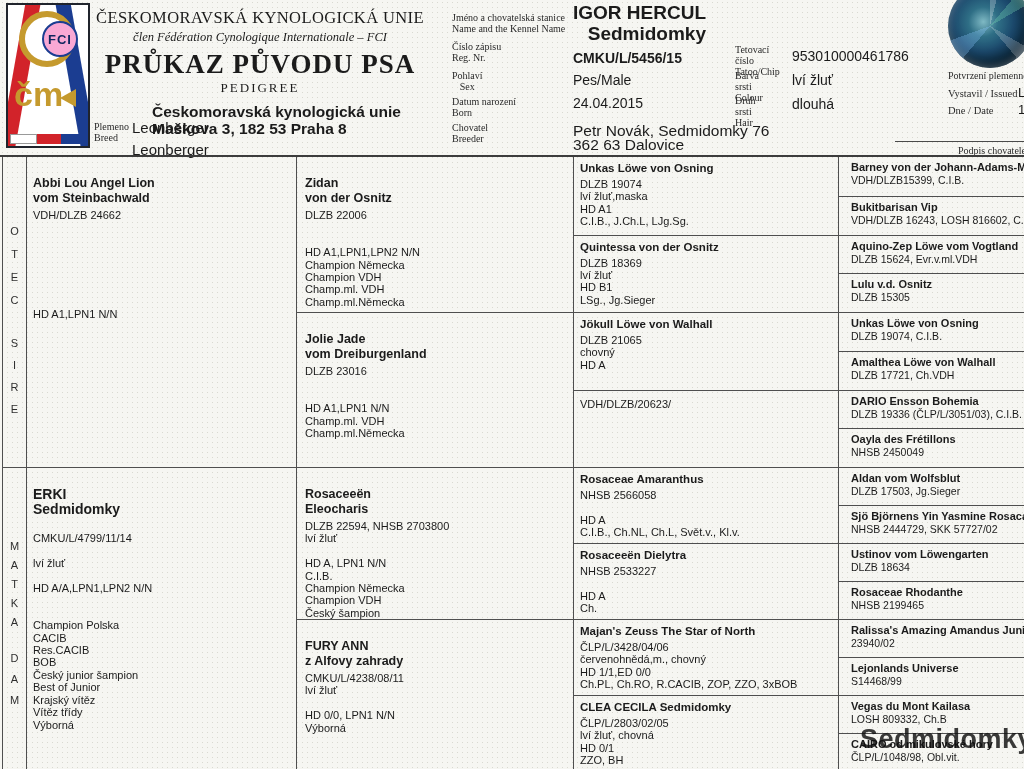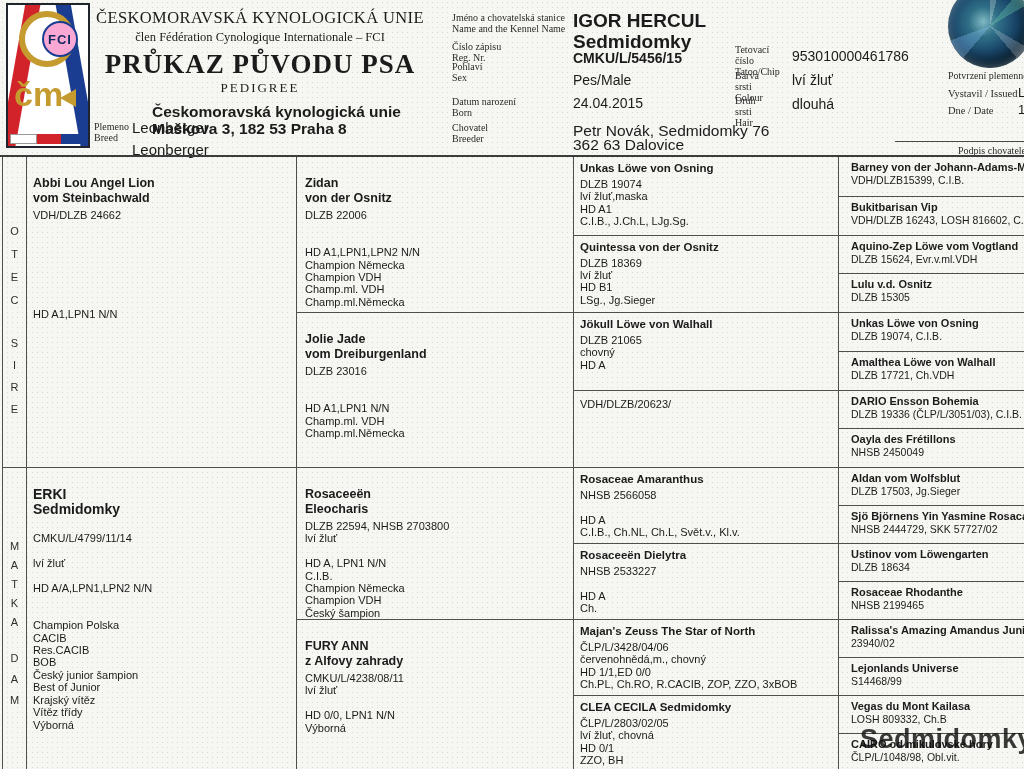--- a/index.html
+++ b/index.html
@@ -22,21 +22,21 @@
     display:flex;align-items:center;justify-content:center;font-weight:bold;font-size:13px;color:#10265e;letter-spacing:1px;}
   .cmku-text{position:absolute;left:6px;top:72px;font-weight:bold;font-size:34px;line-height:34px;color:#c59a2e;font-family:"Liberation Sans",sans-serif;}
   .cmku-arrow{position:absolute;left:52px;top:84px;width:0;height:0;border-top:9px solid transparent;border-bottom:9px solid transparent;border-right:16px solid #c59a2e;}
   .logo-bar{position:absolute;left:2px;bottom:2px;height:10px;width:76px;display:flex;}
   .logo-bar .w{flex:1;background:#fff;border:1px solid #999;box-sizing:border-box;}
   .logo-bar .r{flex:1;background:#d2232a;}
   .logo-bar .b{flex:1;background:#1b3d91;}
 
   .center-block{left:95px;top:8px;width:330px;text-align:center;font-family:"Liberation Serif",serif;}
   .union-name{font-size:16.5px;letter-spacing:0.4px;white-space:nowrap;}
-  .union-member{font-size:12.5px;margin-top:2px;}
+  .union-member{font-size:12.5px;margin-top:2px;font-style:italic;}
   .doc-title{font-size:27px;font-weight:bold;letter-spacing:1px;margin-top:4px;white-space:nowrap;}
   .doc-subtitle{font-size:13px;letter-spacing:2px;margin-top:0px;}
   .org-lines{margin-top:7px;margin-left:57px;text-align:left;font-family:"Liberation Sans",sans-serif;font-weight:bold;font-size:15.5px;line-height:17px;white-space:pre-line;}
   .breed-row{left:94px;top:117px;display:flex;}
   .lbl{font-family:"Liberation Serif",serif;font-size:10px;line-height:11px;color:#2a2a2a;}
   .breed-labels{width:38px;padding-top:4px;}
   .breed-values{font-size:15px;line-height:22px;white-space:pre-line;}
 
   .mid-labels{left:452px;top:0;width:118px;}
   .mid-values{left:573px;top:0;width:230px;}
@@ -111,30 +111,30 @@
 Breed</div>
   <div class="breed-values">Leonberger
 Leonberger</div>
 </div>
 
 <div class="abs mid-labels">
   <div class="abs lbl" style="top:12px;white-space:pre-line;">Jméno a chovatelská stanice
 Name and the Kennel Name</div>
   <div class="abs lbl" style="top:41px;white-space:pre-line;">Číslo zápisu
 Reg. Nr.</div>
-  <div class="abs lbl" style="top:61px;white-space:pre-line;">Pohlaví
+  <div class="abs lbl" style="top:70px;white-space:pre-line;text-align:center;">Pohlaví
 Sex</div>
   <div class="abs lbl" style="top:96px;white-space:pre-line;">Datum narození
 Born</div>
   <div class="abs lbl" style="top:122px;white-space:pre-line;">Chovatel
 Breeder</div>
 </div>
 
 <div class="abs mid-values">
-  <div class="abs big-name" style="top:10px;">IGOR HERCUL
+  <div class="abs big-name" style="top:2px;text-align:right;">IGOR HERCUL
 Sedmidomky</div>
   <div class="abs val" style="top:50px;font-weight:bold;">CMKU/L/5456/15</div>
   <div class="abs val" style="top:72px;">Pes/Male</div>
   <div class="abs val" style="top:95px;">24.04.2015</div>
   <div class="abs breeder-val" style="top:124px;">Petr Novák, Sedmidomky 76
 362 63 Dalovice</div>
 </div>
 
 <div class="abs right-labels">
   <div class="abs lbl" style="top:44px;white-space:pre-line;">Tetovací číslo

